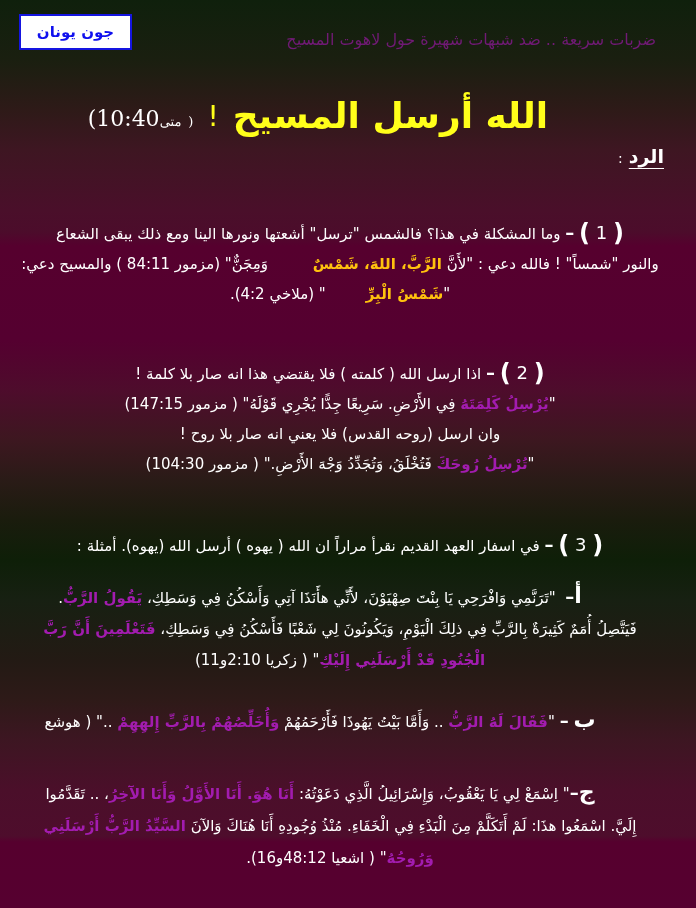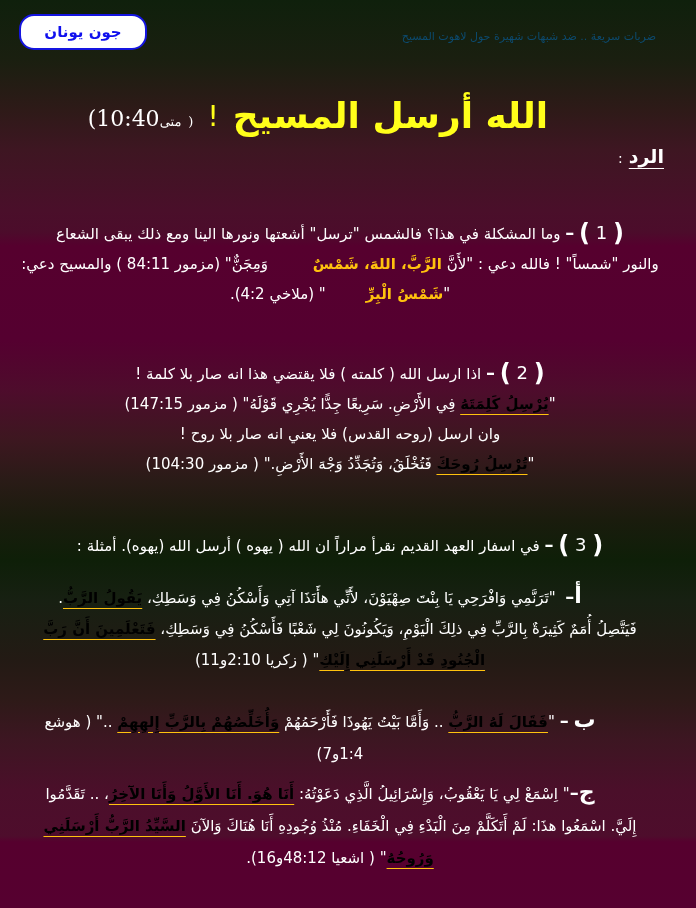--- a/index.html
+++ b/index.html
@@ -33,41 +33,41 @@
         #4b0f2a 790px,
         #4e0d2c 836px,
         #56002e 842px,
         #560030 908px);
     }
 
     .author-button {
       position: absolute;
       left: 19px;
       top: 14px;
-      width: 128px;
+      width: 113px;
       height: 36px;
       background: #ffffff;
       border: 2px solid #1515e0;
-      border-radius: 15px;
+      border-radius: 0;
       color: #1010ee;
       font-family: "DejaVu Sans", sans-serif;
       font-weight: bold;
       font-size: 15px;
       display: flex;
       align-items: center;
       justify-content: center;
       direction: rtl;
       cursor: pointer;
     }
     .series-title {
       position: absolute;
       right: 40px;
       top: 30px;
-      color: #0c4a6e;
-      font-size: 11px;
+      color: #701a75;
+      font-size: 16px;
       direction: rtl;
       white-space: nowrap;
       text-align: right;
     }
     .main-title {
       position: absolute;
       left: 108px;
       top: 78px;
       width: 440px;
       height: 56px;
@@ -127,23 +127,22 @@
       font-weight: normal;
     }
     .num .paren { font-size: 24px; font-weight: bold; vertical-align: -2px; }
     .dash { font-weight: bold; font-size: 18px; }
     .hl {
       color: #ffc20e;
       font-weight: bold;
       margin-left: 40px;
     }
     .hl-u {
-      color: #000000;
-      font-weight: bold;
-      text-decoration: underline;
+      color: #a21caf;
+      font-weight: bold;
       text-decoration-color: #ffc20e;
       text-underline-offset: 5px;
     }
     .bullet-letter {
       font-size: 22px;
       font-weight: bold;
     }
     .line { display: block; white-space: nowrap; }
   </style>
 </head>
@@ -211,23 +210,20 @@
   </span>
   <span class="line">
     <span class="hl-u">الْجُنُودِ قَدْ أَرْسَلَنِي إِلَيْكِ</span><span>" ( زكريا 2:10و11)</span>
   </span>
 </div>
 
 <div class="para" style="right:26px; top:704px; width:660px; line-height:32px;">
   <span class="line" style="padding-right:40px;">
     <span class="bullet-letter">ب</span> <span class="dash">–</span> <span>"</span><span class="hl-u">فَقَالَ لَهُ الرَّبُّ</span><span> .. وَأَمَّا بَيْتُ يَهُوذَا فَأَرْحَمُهُمْ </span><span class="hl-u">وَأُخَلِّصُهُمْ بِالرَّبِّ إِلهِهِمْ</span><span> .." ( هوشع</span>
   </span>
-  <span class="line">
-    <span>1:4و7)</span>
-  </span>
 </div>
 
 <div class="para" style="right:26px; top:776px; width:660px; line-height:32px;">
   <span class="line" style="padding-right:40px;">
     <span class="bullet-letter">ج</span><span class="dash">–</span><span>" اِسْمَعْ لِي يَا يَعْقُوبُ، وَإِسْرَائِيلُ الَّذِي دَعَوْتُهُ: </span><span class="hl-u">أَنَا هُوَ. أَنَا الأَوَّلُ وَأَنَا الآخِرُ</span><span>، .. تَقَدَّمُوا</span>
   </span>
   <span class="line">
     <span>إِلَيَّ. اسْمَعُوا هذَا: لَمْ أَتَكَلَّمْ مِنَ الْبَدْءِ فِي الْخَفَاءِ. مُنْذُ وُجُودِهِ أَنَا هُنَاكَ وَالآنَ </span><span class="hl-u">السَّيِّدُ الرَّبُّ أَرْسَلَنِي</span>
   </span>
   <span class="line">

